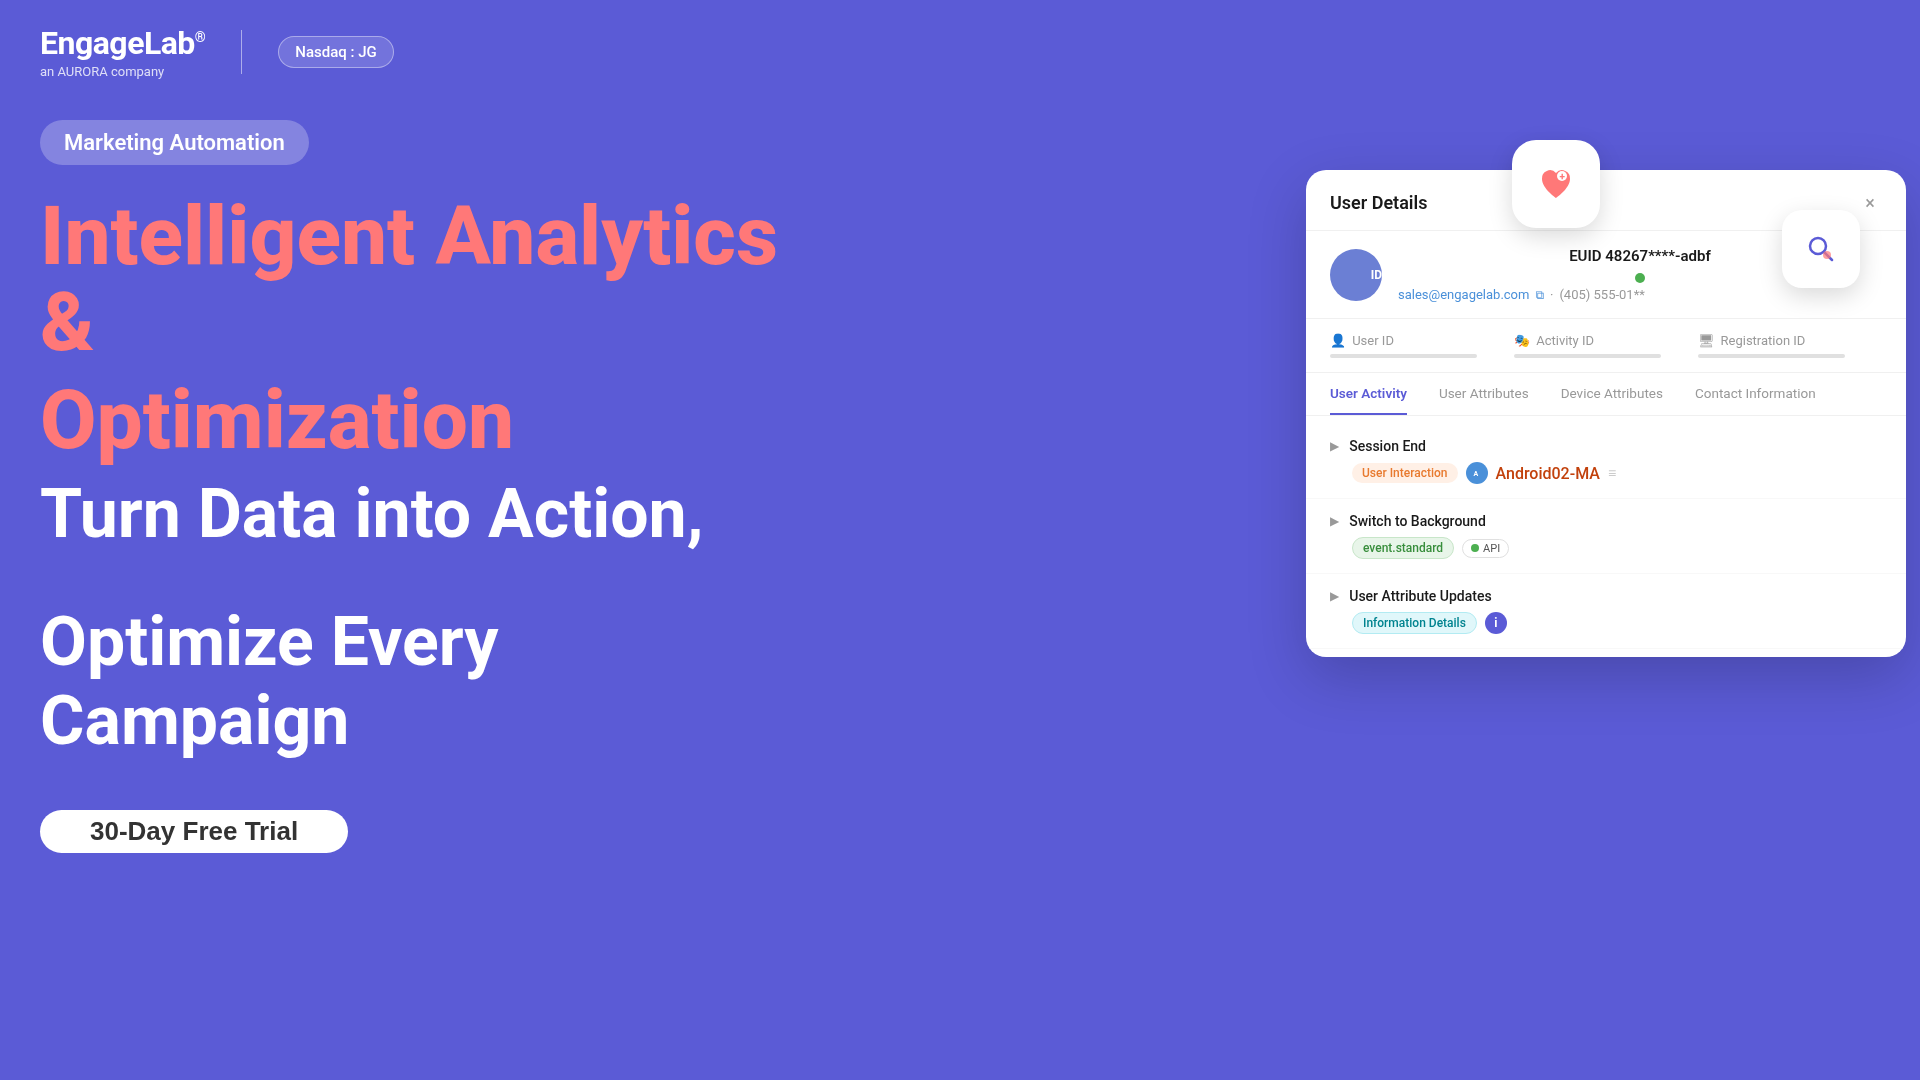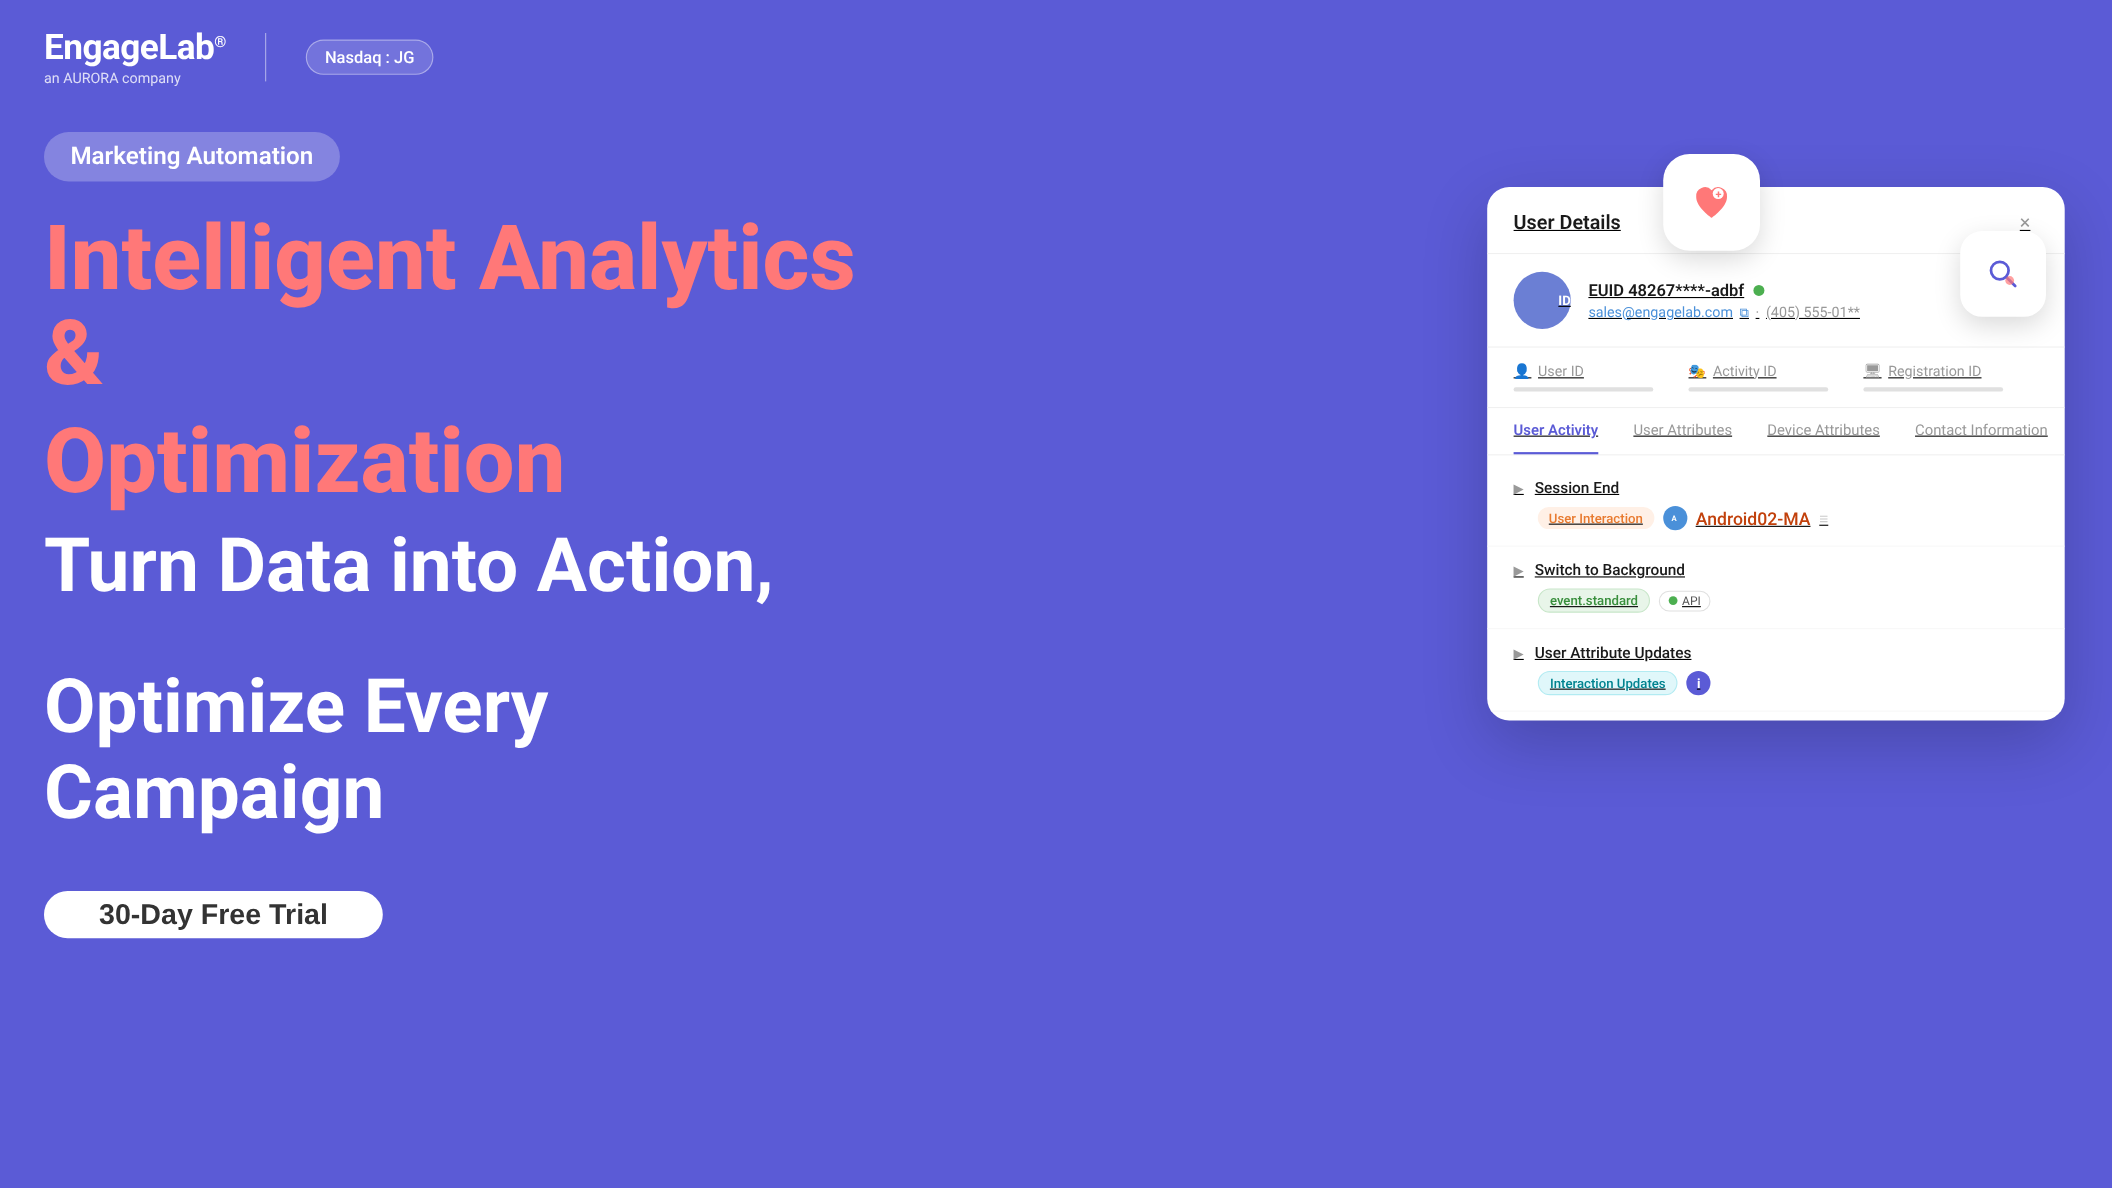--- a/index.html
+++ b/index.html
@@ -131,28 +131,27 @@
       align-items: center;
       justify-content: center;
       box-shadow: 0 8px 24px rgba(0,0,0,0.15);
       z-index: 10;
     }
 
     
     .user-details-card {
       position: absolute;
       top: 170px;
-      right: 43px;
-      width: 525px;
+      right: 14px;
+      width: 600px;
       background: white;
       border-radius: 20px;
       box-shadow: 0 20px 60px rgba(0,0,0,0.2);
       overflow: hidden;
       z-index: 5;
-      text-decoration: underline;
     }
     .card-header {
       display: flex;
       justify-content: space-between;
       align-items: center;
       padding: 20px 24px 16px;
       border-bottom: 1px solid #f0f0f0;
     }
     .card-title {
       font-size: 18px;
@@ -195,20 +194,21 @@
       flex: 1;
     }
     .user-euid {
       font-size: 15px;
       font-weight: 600;
       color: #1a1a1a;
       display: flex;
       align-items: center;
       gap: 8px;
       margin-bottom: 4px;
+      flex-direction: column;
     }
     .online-dot {
       width: 10px;
       height: 10px;
       background: #4CAF50;
       border-radius: 50%;
     }
     .user-contact {
       font-size: 13px;
       color: #999;
@@ -510,19 +510,19 @@
         <span class="apple-icon"></span>
       </div>
     </div>
 
     <div class="activity-item">
       <div class="activity-item-header">
         <span class="expand-arrow">▶</span>
         <span class="activity-name">User Attribute Updates</span>
       </div>
       <div class="activity-tags">
-        <span class="tag tag-teal">Interaction Updates</span>
+        <span class="tag tag-teal">Information Details</span>
         <div class="info-circle">i</div>
       </div>
     </div>
 
   </div>
 </div>
 
 </body></html>

